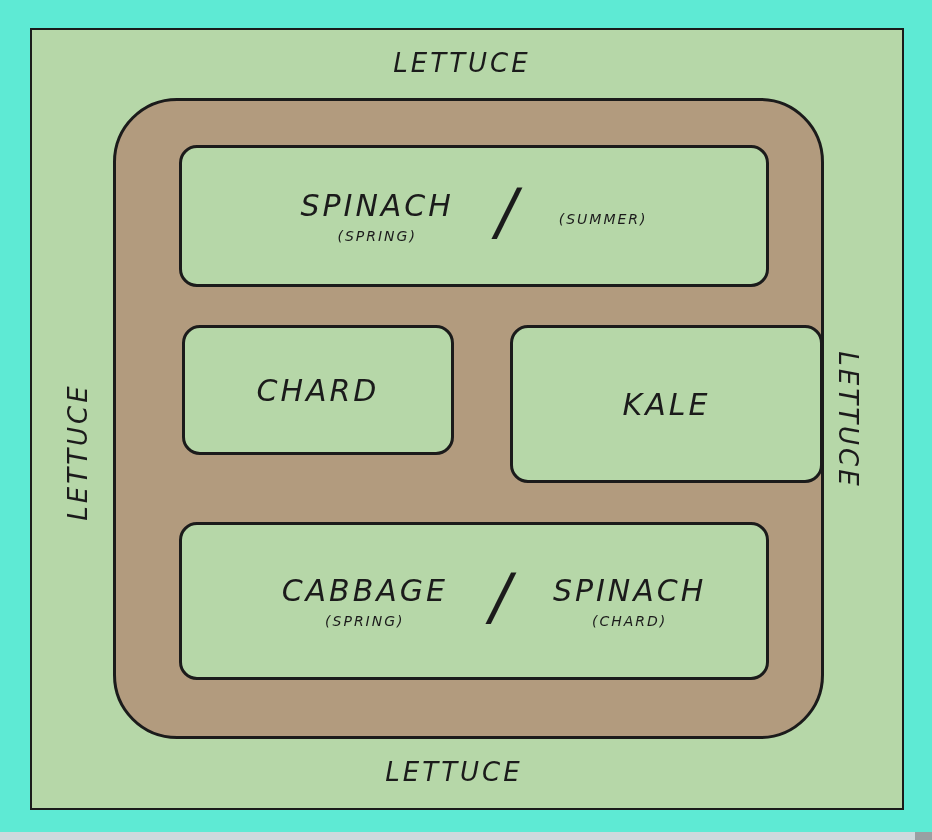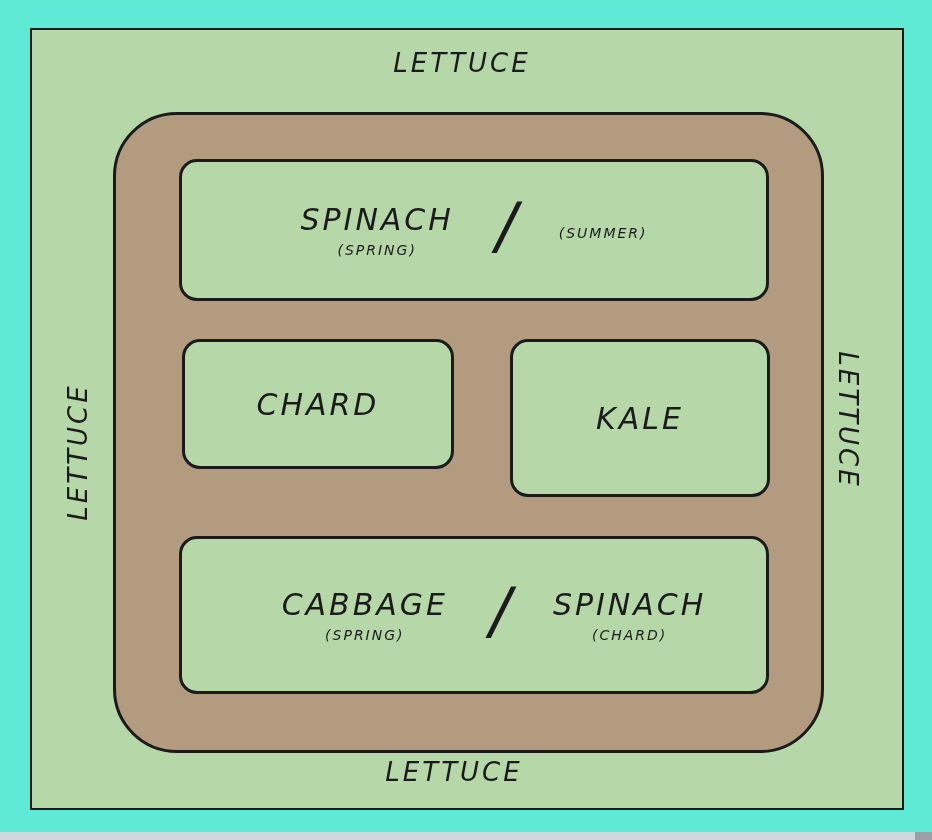--- a/index.html
+++ b/index.html
@@ -34,21 +34,21 @@
     white-space: nowrap;
     transform: translate(-50%, -50%);
   }
   .border-label.top    { left: 430px; top: 33px; }
   .border-label.bottom { left: 422px; top: 742px; }
   .border-label.left   { left: 46px;  top: 422px; transform: translate(-50%,-50%) rotate(-90deg); }
   .border-label.right  { left: 816px; top: 390px; transform: translate(-50%,-50%) rotate(90deg); }
   .path {
     position: absolute;
     left: 81px;
-    top: 82px;
+    top: 68px;
     width: 711px;
     height: 641px;
     background: var(--brown, #b29b7e);
     border: 3px solid var(--ink, #1b1b1b);
     border-radius: 64px;
     box-sizing: border-box;
   }
   .bed {
     position: absolute;
     background: var(--green, #b6d7a8);
@@ -56,21 +56,21 @@
     border-radius: 18px;
     box-sizing: border-box;
     display: flex;
     align-items: center;
     justify-content: center;
     gap: 42px;
     color: var(--ink, #1b1b1b);
   }
   .bed-top    { left: 63px;  top: 44px;  width: 590px; height: 142px; }
   .bed-left   { left: 66px;  top: 224px; width: 272px; height: 130px; }
-  .bed-right  { left: 394px; top: 224px; width: 260px; height: 158px; }
+  .bed-right  { left: 394px; top: 224px; width: 313px; height: 158px; }
   .bed-bottom { left: 63px;  top: 421px; width: 590px; height: 158px; padding-left: 40px; }
   .crop {
     display: flex;
     flex-direction: column;
     align-items: center;
   }
   .crop-name {
     font-style: italic;
     font-size: 30px;
     letter-spacing: 3px;

